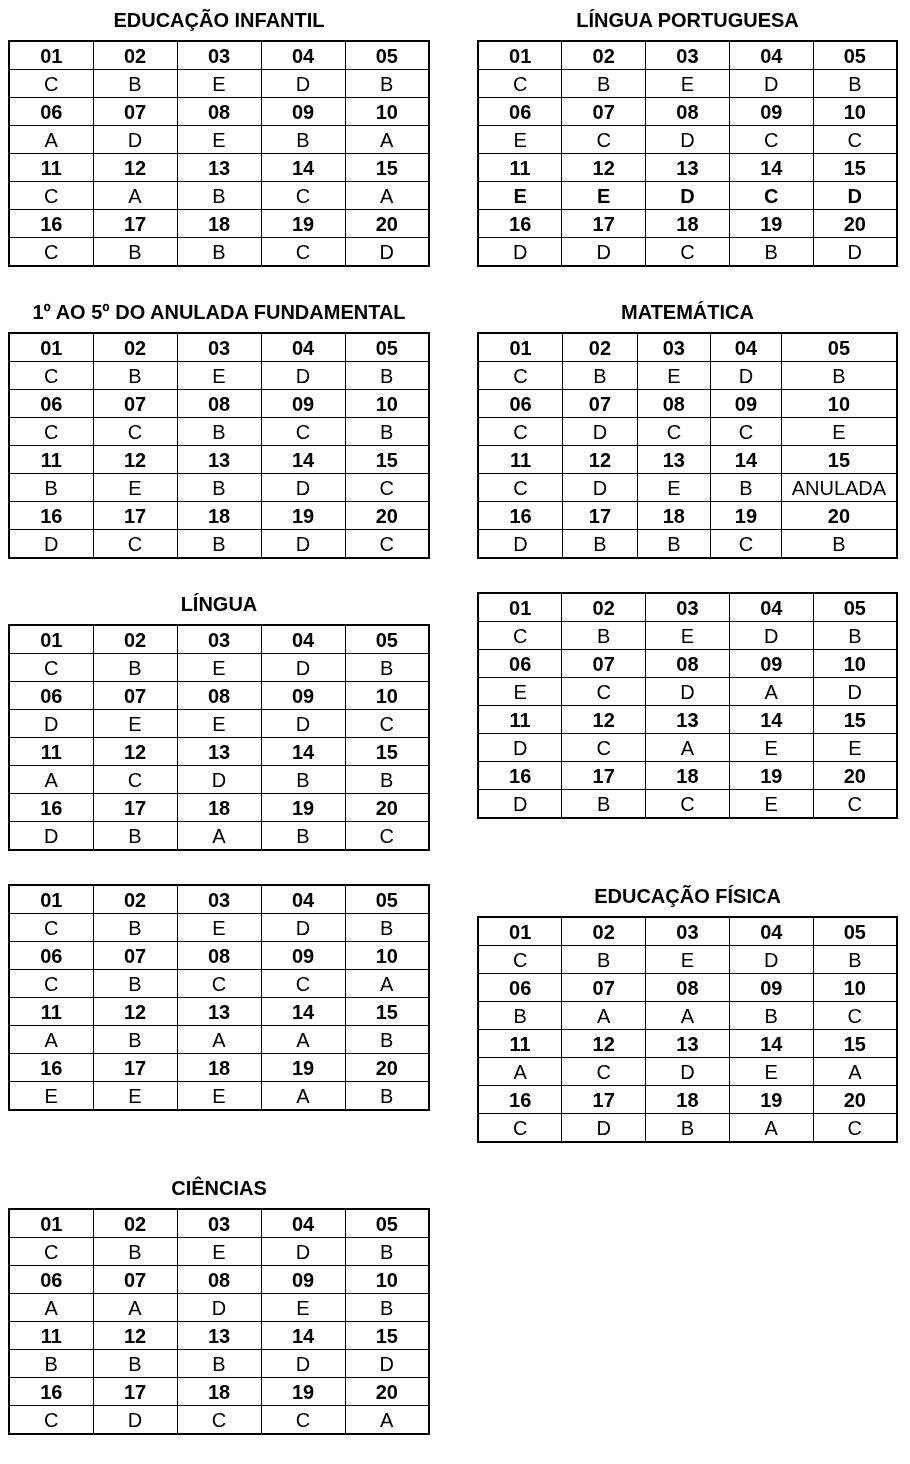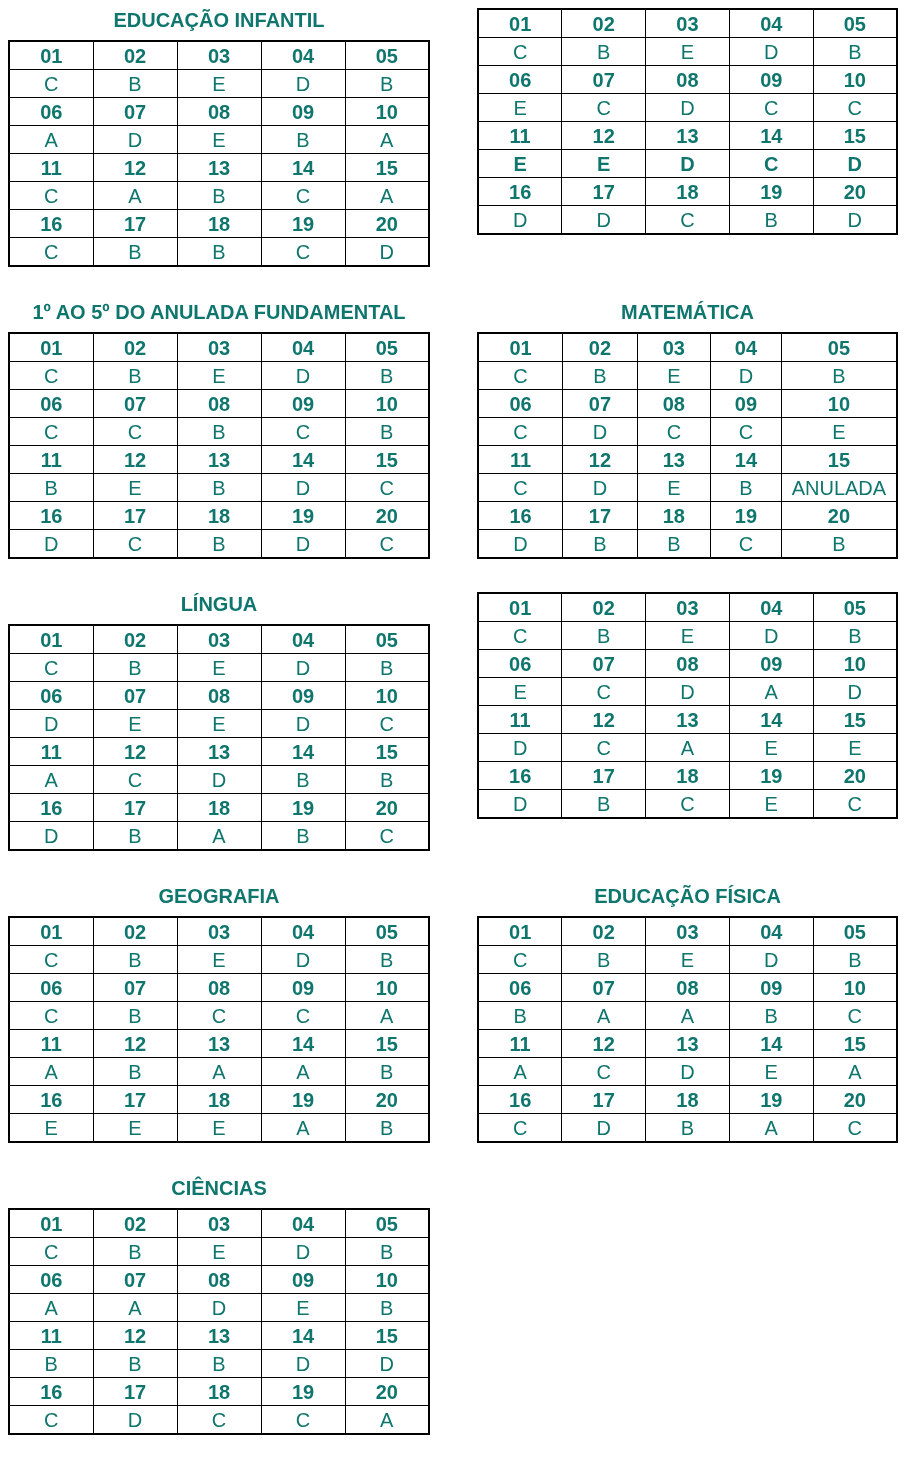--- a/index.html
+++ b/index.html
@@ -7,21 +7,21 @@
     padding: 0;
     background: #ffffff;
   }
   .page {
     position: relative;
     width: 910px;
     height: 1464px;
     box-sizing: border-box;
     padding: 8px 10px 0 8px;
     background: #ffffff;
-    color: #0f766e;
+    color: #000000;
     font-family: "Liberation Sans", sans-serif;
     overflow: hidden;
   }
   .grid {
     display: grid;
     grid-template-columns: 422px 421px;
     column-gap: 47px;
     align-items: start;
   }
   .section {
@@ -132,20 +132,21 @@
               <td>B</td>
               <td>B</td>
               <td>C</td>
               <td>D</td>
             </tr>
           </tbody>
     </table>
   </section>
 
   <section class="section">
+    <h2 class="section-title">LÍNGUA PORTUGUESA</h2>
     <table class="answers">
       <colgroup>
             <col style="width: 20%;">
             <col style="width: 20%;">
             <col style="width: 20%;">
             <col style="width: 20%;">
             <col style="width: 20%;">
           </colgroup>
       <tbody>
             <tr class="question-row">
@@ -485,21 +486,20 @@
               <td>B</td>
               <td>C</td>
               <td>E</td>
               <td>C</td>
             </tr>
           </tbody>
     </table>
   </section>
 
   <section class="section">
-    <h2 class="section-title">GEOGRAFIA</h2>
     <table class="answers">
       <colgroup>
             <col style="width: 20%;">
             <col style="width: 20%;">
             <col style="width: 20%;">
             <col style="width: 20%;">
             <col style="width: 20%;">
           </colgroup>
       <tbody>
             <tr class="question-row">

